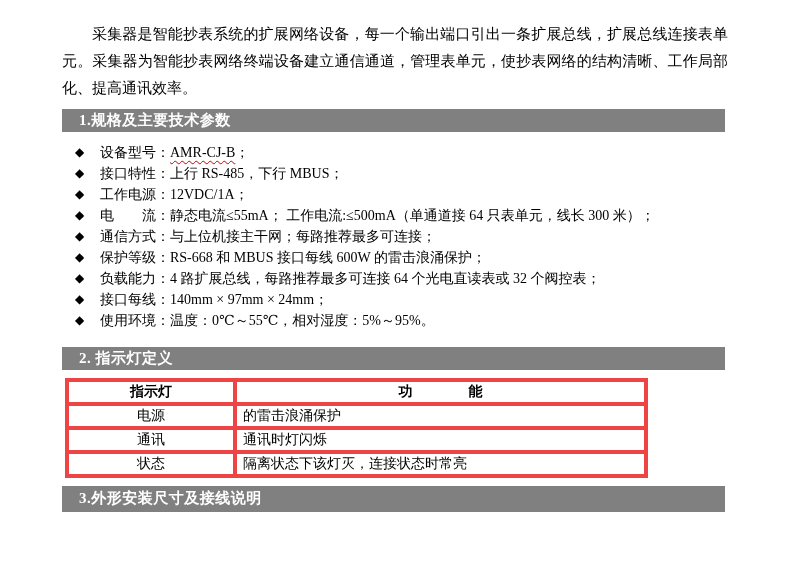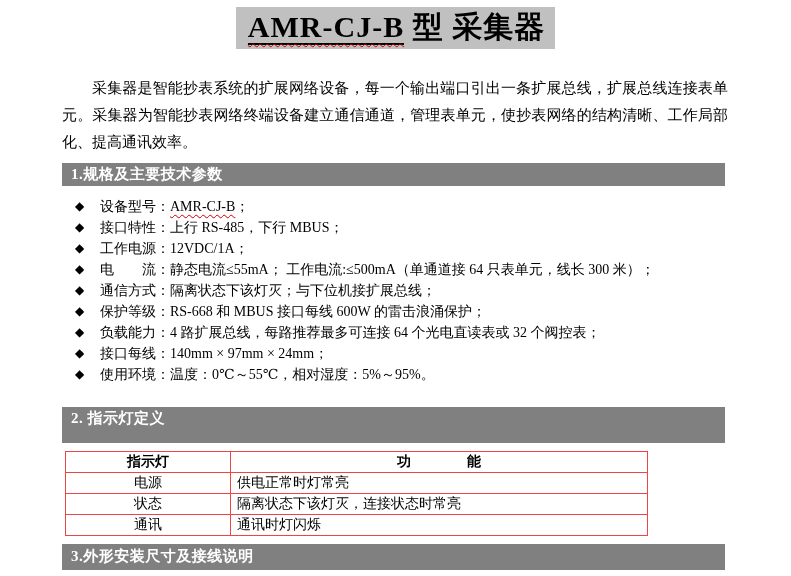--- a/index.html
+++ b/index.html
@@ -46,25 +46,25 @@
   .section-bar{
     margin-left:62px;
     width:663px;
     box-sizing:border-box;
     background:#808080;
     color:#fff;
     font-weight:bold;
     font-size:15px;
     height:23px;
     line-height:22px;
-    padding-left:9px;
+    padding-left:17px;
     letter-spacing:0.5px;
   }
   .bar1{margin-top:7px;}
-  .bar2{margin-top:22px;height:36px;line-height:23px;}
+  .bar2{margin-top:16px;height:23px;line-height:23px;}
   .bar3{margin-top:8px;height:26px;line-height:24px;}
   
   .spec-list{
     list-style:none;
     margin:10px 0 0 62px;
     padding:0;
     font-size:14px;
   }
   .spec-list li{
     display:flex;
@@ -88,39 +88,36 @@
   }
   
   .led-table{
     margin:8px 0 0 65px;
     border-collapse:collapse;
     width:583px;
     font-size:14px;
     table-layout:fixed;
   }
   .led-table th,.led-table td{
-    border:1px solid #ef4444;
+    border:4px solid #ef4444;
     height:20px;
     line-height:20px;
     padding:0 6px;
     overflow:hidden;
   }
   .led-table .col1{width:152px;text-align:center;}
   .led-table th{font-weight:bold;}
   .led-table th.col2{text-align:center;white-space:pre;}
   .led-table td.col2{text-align:left;}
 </style>
 </head>
 <body>
 
 <div class="page">
 
-  <div class="doc-title">
-    <span class="title-hl"><span class="title-model">AMR-CJ-B</span><span> 型 采集器</span></span>
-  </div>
 
   <p class="intro">采集器是智能抄表系统的扩展网络设备，每一个输出端口引出一条扩展总线，扩展总线连接表单元。采集器为智能抄表网络终端设备建立通信通道，管理表单元，使抄表网络的结构清晰、工作局部化、提高通讯效率。</p>
 
   <div class="section-bar bar1">1.规格及主要技术参数</div>
 
   <ul class="spec-list" id="spec-list">
       <li>
         <span class="bullet">◆</span>
         <span class="spec-text">设备型号：<span class="squiggle">AMR-CJ-B</span>；</span>
       </li>
@@ -131,21 +128,21 @@
       <li>
         <span class="bullet">◆</span>
         <span class="spec-text">工作电源：12VDC/1A；</span>
       </li>
       <li>
         <span class="bullet">◆</span>
         <span class="spec-text">电　　流：静态电流≤55mA； 工作电流:≤500mA（单通道接 64 只表单元，线长 300 米）；</span>
       </li>
       <li>
         <span class="bullet">◆</span>
-        <span class="spec-text">通信方式：隔离状态下该灯灭；与下位机接扩展总线；</span>
+        <span class="spec-text">通信方式：与上位机接主干网；每路推荐最多可连接；</span>
       </li>
       <li>
         <span class="bullet">◆</span>
         <span class="spec-text">保护等级：RS-668 和 MBUS 接口每线 600W 的雷击浪涌保护；</span>
       </li>
       <li>
         <span class="bullet">◆</span>
         <span class="spec-text">负载能力：4 路扩展总线，每路推荐最多可连接 64 个光电直读表或 32 个阀控表；</span>
       </li>
       <li>
@@ -163,28 +160,28 @@
   <table class="led-table">
     <thead>
       <tr>
         <th class="col1">指示灯</th>
         <th class="col2">功　　　　能</th>
       </tr>
     </thead>
     <tbody id="led-table-body">
         <tr>
           <td class="col1">电源</td>
-          <td class="col2">供电正常时灯常亮</td>
+          <td class="col2">的雷击浪涌保护</td>
+        </tr>
+        <tr>
+          <td class="col1">通讯</td>
+          <td class="col2">通讯时灯闪烁</td>
         </tr>
         <tr>
           <td class="col1">状态</td>
           <td class="col2">隔离状态下该灯灭，连接状态时常亮</td>
-        </tr>
-        <tr>
-          <td class="col1">通讯</td>
-          <td class="col2">通讯时灯闪烁</td>
         </tr>
       </tbody>
   </table>
 
   <div class="section-bar bar3">3.外形安装尺寸及接线说明</div>
 
 </div>
 
 </body></html>

